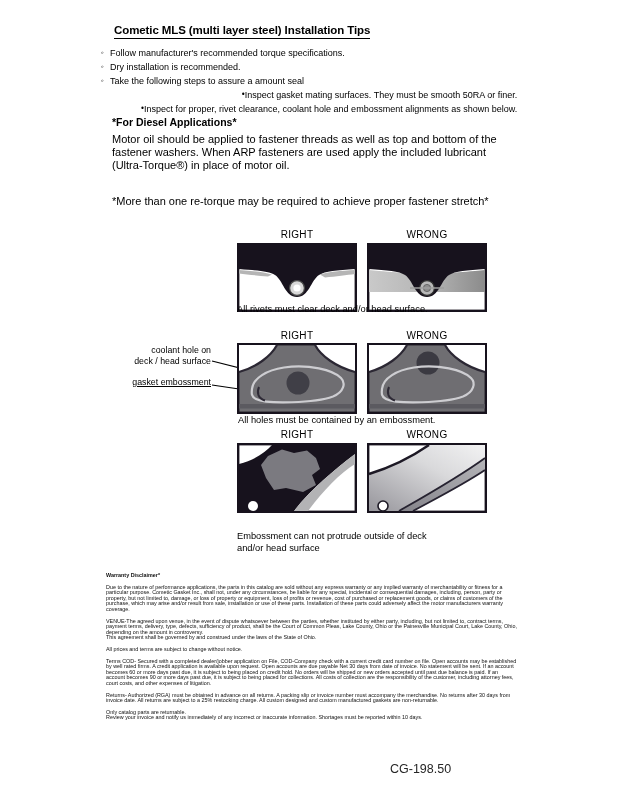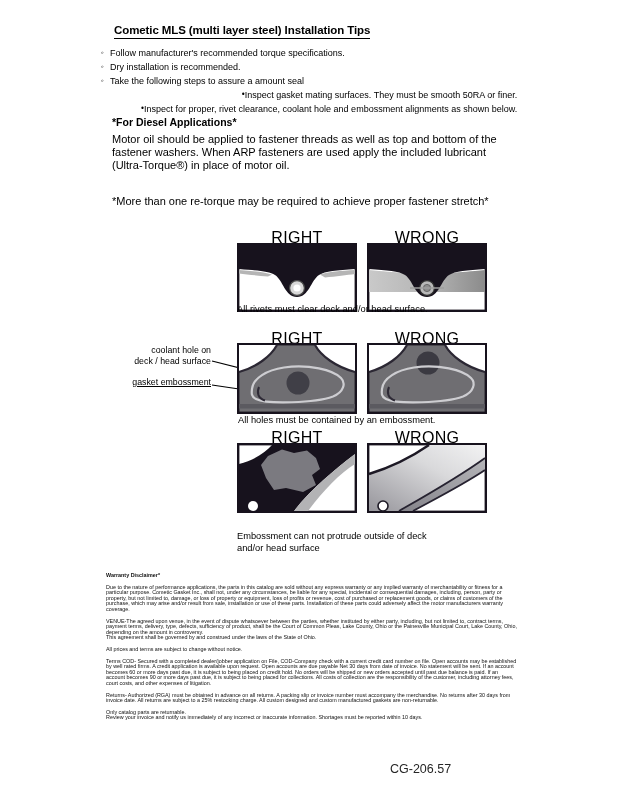--- a/index.html
+++ b/index.html
@@ -9,21 +9,21 @@
          letter-spacing:-0.1px;border-bottom:1.6px solid #000;padding-bottom:2px;}
   .bullets{position:absolute;left:101px;top:46px;font-size:9px;}
   .bullet{line-height:13.5px;white-space:nowrap;}
   .bullet .bm{display:inline-block;width:9px;font-size:7.5px;vertical-align:0.5px;}
   .bullet.sub{margin-left:35px;text-align:right;}
   .bullet.sub .bm{width:8px;font-size:8.5px;}
   .diesel-heading{position:absolute;left:112px;top:116px;font-size:10.5px;font-weight:bold;}
   .para{position:absolute;left:112px;width:404px;margin:0;font-size:11px;line-height:13.2px;}
   .p1{top:133px}.p2{top:161px}.p3{top:195px}
 
-  .dg-labels{position:absolute;left:237px;width:250px;display:flex;font-size:16px;}
+  .dg-labels{position:absolute;left:237px;width:250px;display:flex;font-size:10px;}
   .dg-labels span{width:120px;text-align:center;letter-spacing:0.3px;}
   .dg-labels span + span{margin-left:10px;}
   .r1l{top:229px}.r2l{top:330px}.r3l{top:429px}
   .dg-row{position:absolute;left:237px;display:flex;}
   .dg-row svg + svg{margin-left:10px;}
   .r1b{top:243px}.r2b{top:343px}.r3b{top:443px}
   .caption{position:absolute;font-size:9.3px;}
   .c1{left:237px;top:304px}
   .c2{left:238px;top:415px}
   .c3{left:237px;top:531px;line-height:11.5px;}
@@ -172,15 +172,15 @@
     <p>Due to the nature of performance applications, the parts in this catalog are sold without any express warranty or any implied warranty of merchantability or fitness for a particular purpose.  Cometic Gasket Inc., shall not, under any circumstances, be liable for any special, incidental or consequential damages, including, person, party or property, but not limited to, damage, or loss of property or equipment, loss of profits or revenue, cost of purchased or replacement goods, or claims of customers of the purchase, which may arise and/or result from sale, installation or use of these parts.  Installation of these parts could adversely affect the motor manufacturers warranty coverage.</p>
     <p class="tight">VENUE-The agreed upon venue, in the event of dispute whatsoever between the parties, whether instituted by either party, including, but not limited to, contract terms, payment terms, delivery, type, defects, sufficiency of product, shall be the Court of Common Pleas, Lake County, Ohio or the Painesville Municipal Court, Lake County, Ohio, depending on the amount in controversy.</p>
     <p>This agreement shall be governed by and construed under the laws of the State of Ohio.</p>
     <p>All prices and terms are subject to change without notice.</p>
     <p>Terms COD- Secured with a completed dealer/jobber application on File, COD-Company check with a current credit card number on file.  Open accounts may be established by well rated firms.  A credit application is available upon request.  Open accounts are due payable Net 30 days from date of invoice.  No statement will be sent.  If an account becomes 60 or more days past due, it is subject to being placed on credit hold.  No orders will be shipped or new orders accepted until past due balance is paid.  If an account becomes 90 or more days past due, it is subject to being placed for collections.  All costs of collection are the responsibility of the customer, including attorney fees, court costs, and other expenses of litigation.</p>
     <p>Returns- Authorized (RGA) must be obtained in advance on all returns.  A packing slip or invoice number must accompany the merchandise.  No returns after 30 days from invoice date.  All returns are subject to a 25% restocking charge.  All custom designed and custom manufactured gaskets are non-returnable.</p>
     <p class="tight">Only catalog parts are returnable.</p>
     <p class="tight">Review your invoice and notify us immediately of any incorrect or inaccurate information.  Shortages must be reported within 10 days.</p>
   </div>
 
-  <div class="pageno">CG-206.57</div>
+  <div class="pageno">CG-198.50</div>
 
 </div>
 
 </body></html>

